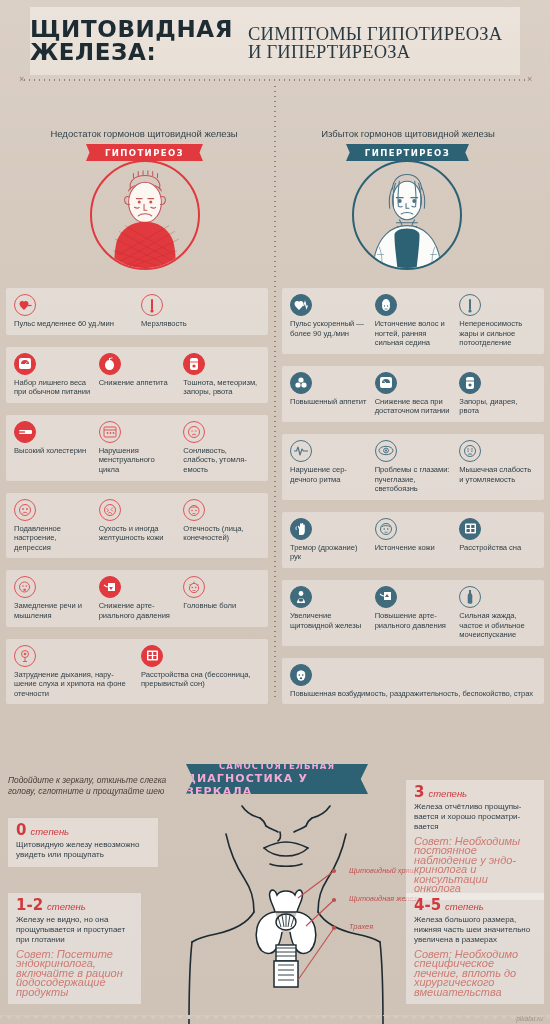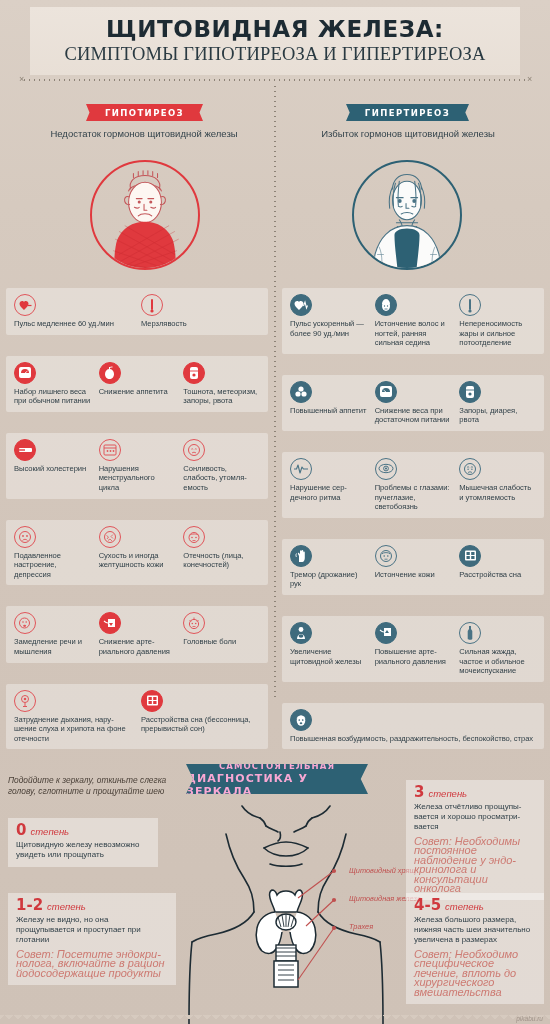--- a/index.html
+++ b/index.html
@@ -20,21 +20,21 @@
     background: linear-gradient(180deg, #dbd0c6 0%, #d6cabf 20%, #d2c5ba 55%, #cfc2b7 100%);
     overflow: hidden;
   }
 
   
   .title-band {
     position: absolute;
     left: 30px; top: 7px;
     width: 490px; height: 68px;
     background: linear-gradient(180deg,#ece4dc 0%, #e8dfd6 100%);
-    display: flex; flex-direction: column;
+    display: flex; flex-direction: row;
     align-items: center; justify-content: center;
   }
   .title-main {
     font-family: "DejaVu Sans", sans-serif;
     font-weight: bold;
     font-size: 23px;
     letter-spacing: 0.6px;
     color: #1d2b33;
     line-height: 1;
   }
@@ -73,20 +73,21 @@
   .ribbon {
     position: absolute;
     height: 17px;
     display: flex; align-items: center; justify-content: center;
     color: #fff;
     font-family: "DejaVu Sans", sans-serif;
     font-weight: bold;
     font-size: 8.5px;
     letter-spacing: 1.4px;
     clip-path: polygon(0 0, 100% 0, 97% 50%, 100% 100%, 0 100%, 3% 50%);
+    margin-top: 40px;
   }
   .ribbon.hypo { left: 86px; top: 104px; width: 117px; background: #e0393e; }
   .ribbon.hyper { left: 346px; top: 104px; width: 123px; background: #2d6174; }
 
   .subtitle {
     position: absolute;
     width: 190px;
     text-align: center;
     font-size: 9.5px;
     line-height: 12px;
@@ -107,21 +108,21 @@
   .portrait svg { display: block; width: 100%; height: 100%; }
 
   
   .col { position: absolute; top: 288px; }
   .col.left  { left: 6px;  width: 262px; }
   .col.right { left: 282px; width: 262px; }
 
   .srow {
     background: rgba(255,255,255,0.34);
     border-radius: 2px;
-    margin-bottom: 21px;
+    margin-bottom: 12px;
     padding: 6px 4px 6px 4px;
     display: flex;
   }
   .scell { flex: 1 1 0; padding: 0 4px; min-width: 0; }
   .scell.wide2 { flex: 2 1 0; }
 
   .sicon {
     width: 22px; height: 22px;
     border-radius: 50%;
     margin-bottom: 3px;
@@ -208,21 +209,21 @@
     font-size: 8px; line-height: 10px; color: #2f3f47;
   }
   .deg-tip {
     margin-top: 5px;
     font-style: italic;
     font-size: 11px; line-height: 9.4px;
     color: #cd7a72;
   }
 
   .degcard.d0  { left: 8px;  top: 818px; width: 150px; }
-  .degcard.d12 { left: 8px;  top: 893px; width: 168px; }
+  .degcard.d12 { left: 8px;  top: 893px; width: 133px; }
   .degcard.d3  { left: 406px; top: 780px; width: 138px; }
   .degcard.d45 { left: 406px; top: 893px; width: 138px; }
 
   
   .neck { position: absolute; left: 186px; top: 790px; width: 200px; height: 234px; }
   .neck svg { display: block; }
 
   .leader { position: absolute; font-style: italic; font-size: 7.4px; line-height: 8.8px; color: #c0504f; }
   .leader.l1 { left: 349px; top: 867px; }
   .leader.l2 { left: 349px; top: 895px; }

